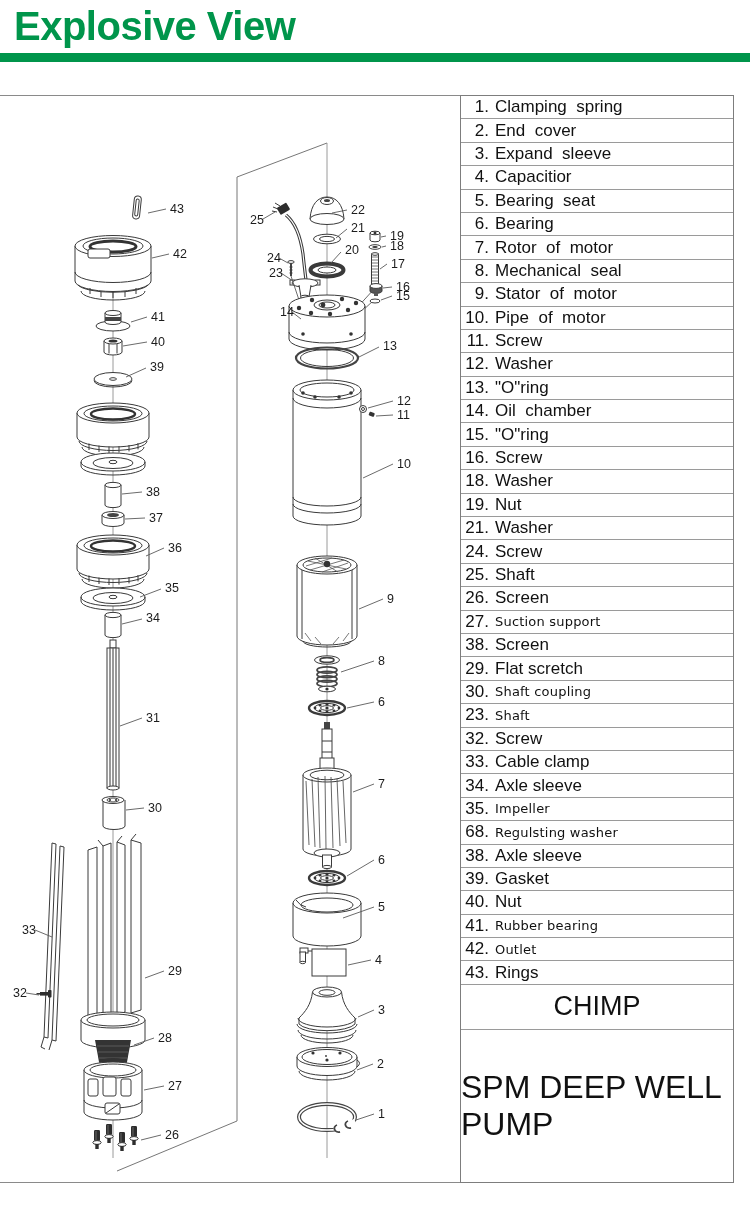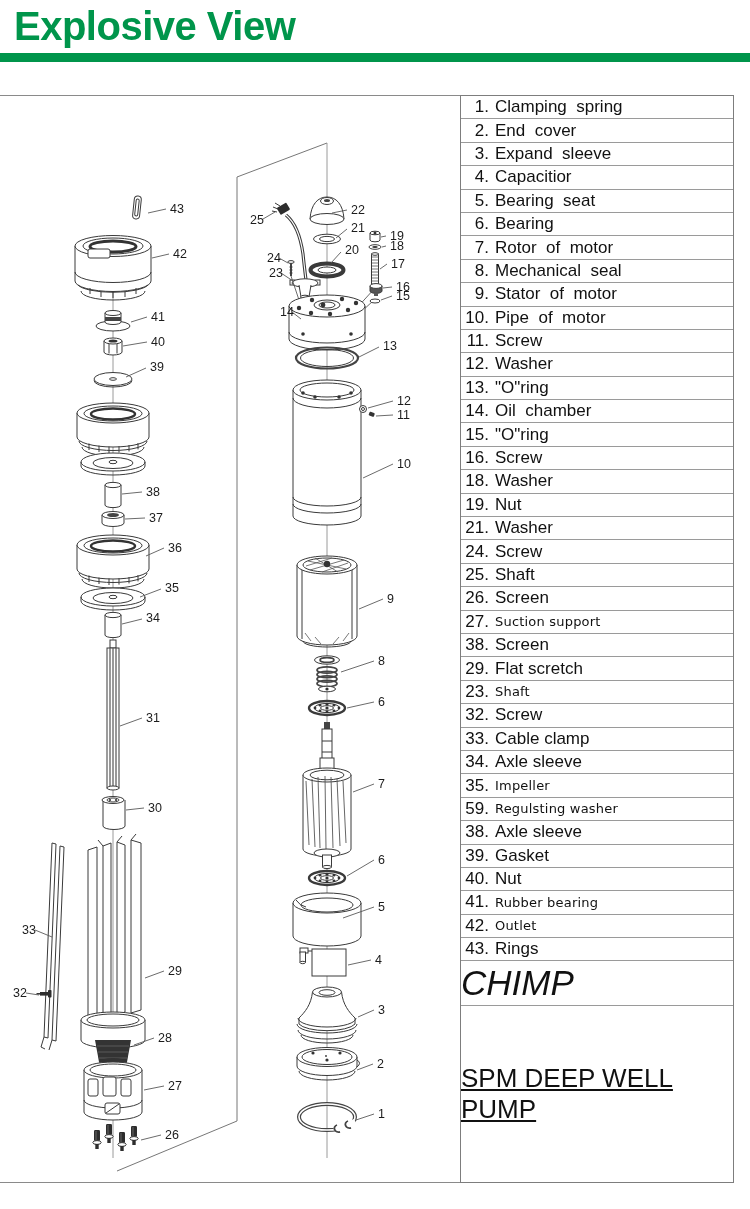--- a/index.html
+++ b/index.html
@@ -14,23 +14,23 @@
   .rule.top{top:95px;} .rule.bottom{top:1182px;}
   
   .table{position:absolute;left:460px;top:95px;width:274px;height:1088px;
     border:1px solid #7d7d7d;background:#fff;display:flex;flex-direction:column;}
   .rows{flex:0 0 auto;}
   .t-row{height:23.4px;display:flex;align-items:center;border-bottom:1px solid var(--tline);
     font-size:17px;white-space:pre;overflow:hidden;}
   .t-num{flex:0 0 28px;text-align:right;}
   .t-name{margin-left:6px;text-align:right;}
   .t-row.lg .t-name{font-family:"DejaVu Sans",sans-serif;font-size:13px;letter-spacing:0.2px;}
-  .brand-row{height:45px;display:flex;align-items:center;
-    border-bottom:1px solid var(--tline);font-size:35px;font-style:italic;}
-  .product-row{flex:1;display:flex;align-items:center;justify-content:center;font-size:26px;text-decoration:underline;}
+  .brand-row{height:45px;display:flex;align-items:center;justify-content:center;
+    border-bottom:1px solid var(--tline);font-size:27px;}
+  .product-row{flex:1;display:flex;align-items:center;justify-content:center;font-size:32px;}
   
   #diagram-svg{position:absolute;left:0;top:95px;}
   .s{stroke:var(--ink);fill:none;stroke-width:1;}
   .w{fill:#fff;stroke:var(--ink);stroke-width:1;}
   .d{fill:#333;stroke:none;}
   .cl{stroke:#8f8f8f;stroke-width:0.9;}
   .wf{stroke:#777;stroke-width:1;fill:none;}
   .leader{stroke:#5a5a5a;stroke-width:0.9;}
   .callout{font-size:12.5px;fill:#1c1c1c;font-family:"Liberation Sans",sans-serif;}
 </style>
@@ -525,26 +525,27 @@
         <div class="t-row"><span class="t-num">16.</span><span class="t-name">Screw</span></div>
         <div class="t-row"><span class="t-num">18.</span><span class="t-name">Washer</span></div>
         <div class="t-row"><span class="t-num">19.</span><span class="t-name">Nut</span></div>
         <div class="t-row"><span class="t-num">21.</span><span class="t-name">Washer</span></div>
         <div class="t-row"><span class="t-num">24.</span><span class="t-name">Screw</span></div>
         <div class="t-row"><span class="t-num">25.</span><span class="t-name">Shaft</span></div>
         <div class="t-row"><span class="t-num">26.</span><span class="t-name">Screen</span></div>
         <div class="t-row lg"><span class="t-num">27.</span><span class="t-name">Suction support</span></div>
         <div class="t-row"><span class="t-num">38.</span><span class="t-name">Screen</span></div>
         <div class="t-row"><span class="t-num">29.</span><span class="t-name">Flat scretch</span></div>
+        <div class="t-row lg"><span class="t-num">30.</span><span class="t-name">Shaft coupling</span></div>
         <div class="t-row lg"><span class="t-num">23.</span><span class="t-name">Shaft</span></div>
         <div class="t-row"><span class="t-num">32.</span><span class="t-name">Screw</span></div>
         <div class="t-row"><span class="t-num">33.</span><span class="t-name">Cable clamp</span></div>
         <div class="t-row"><span class="t-num">34.</span><span class="t-name">Axle sleeve</span></div>
         <div class="t-row lg"><span class="t-num">35.</span><span class="t-name">Impeller</span></div>
-        <div class="t-row lg"><span class="t-num">59.</span><span class="t-name">Regulsting washer</span></div>
+        <div class="t-row lg"><span class="t-num">68.</span><span class="t-name">Regulsting washer</span></div>
         <div class="t-row"><span class="t-num">38.</span><span class="t-name">Axle sleeve</span></div>
         <div class="t-row"><span class="t-num">39.</span><span class="t-name">Gasket</span></div>
         <div class="t-row"><span class="t-num">40.</span><span class="t-name">Nut</span></div>
         <div class="t-row lg"><span class="t-num">41.</span><span class="t-name">Rubber bearing</span></div>
         <div class="t-row lg"><span class="t-num">42.</span><span class="t-name">Outlet</span></div>
         <div class="t-row"><span class="t-num">43.</span><span class="t-name">Rings</span></div>
       </div>
     <div class="brand-row">
       <span>CHIMP</span>
     </div>

